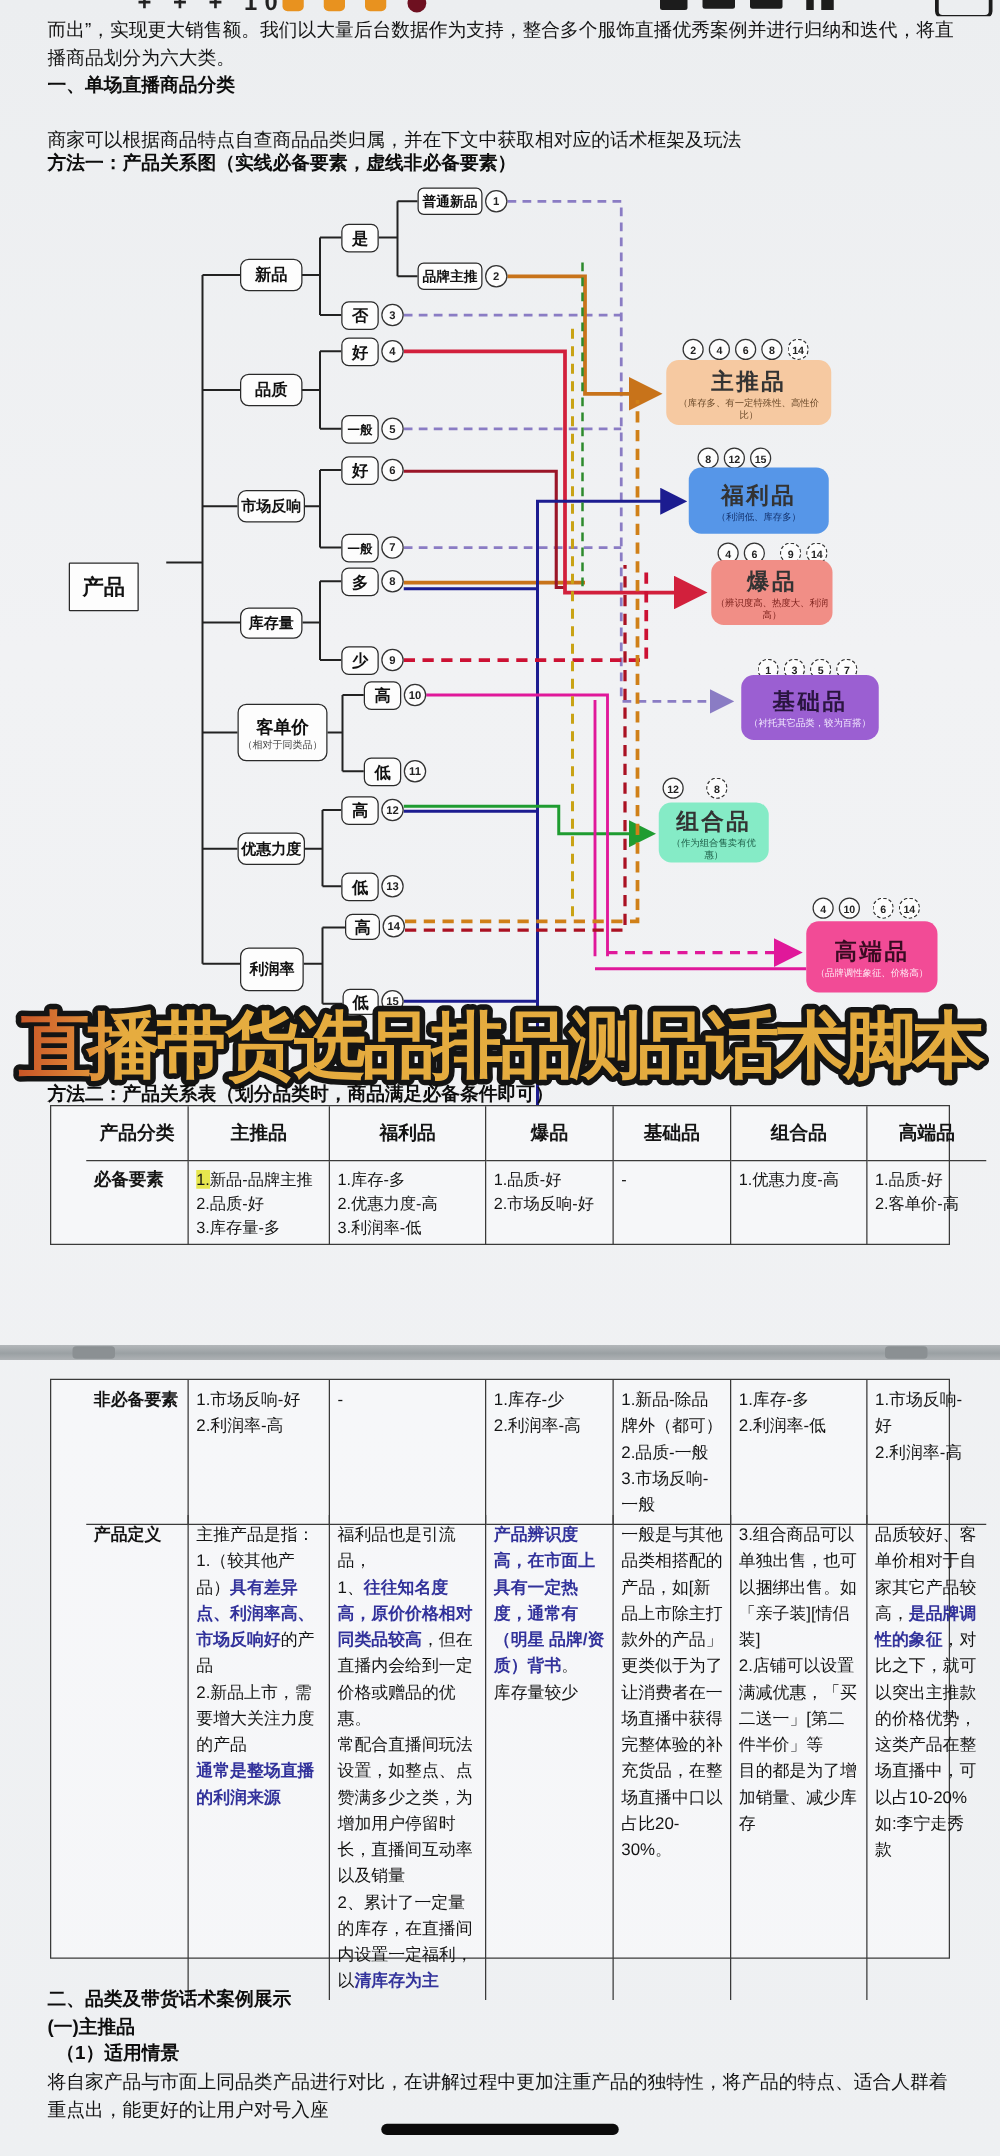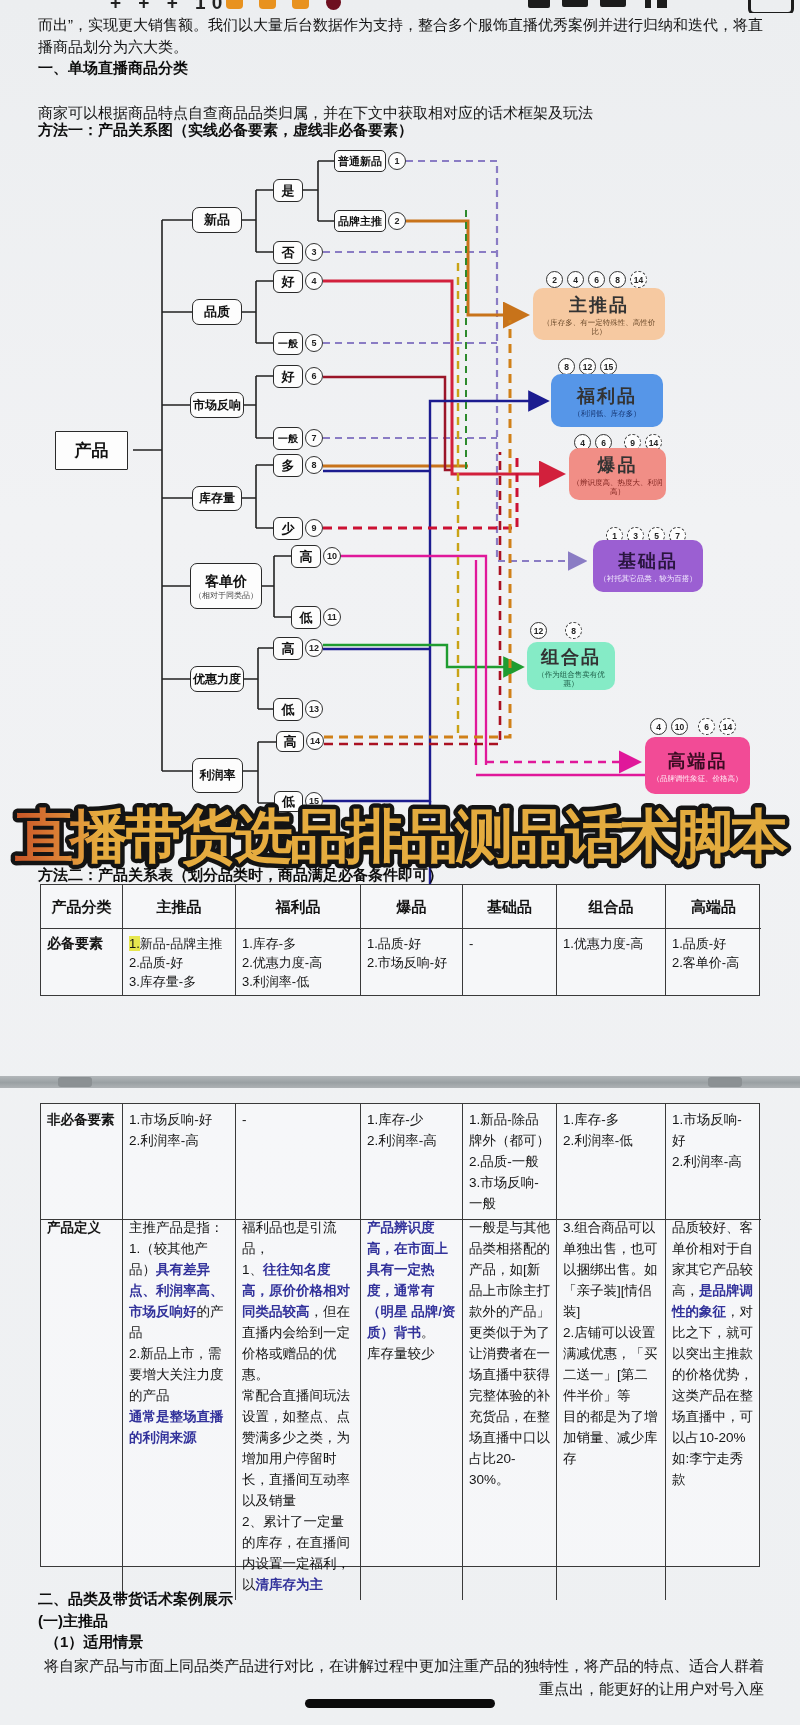--- a/index.html
+++ b/index.html
@@ -27,21 +27,21 @@
   .card .cname{font-size:18px;font-weight:bold;color:#333;letter-spacing:2px;}
   .card .csub{font-size:7.5px;margin-top:1px;text-align:center;line-height:9px;}
   .chips{position:absolute;display:flex;gap:4px;}
   .chip{width:17px;height:17px;border:1.3px solid #333;border-radius:50%;background:#fdfdfd;font-size:8.5px;font-weight:bold;display:flex;align-items:center;justify-content:center;box-sizing:border-box;color:#222;}
   .chip.dotted{border-style:dashed;}
   .ksub{font-size:8px;font-weight:normal;color:#444;line-height:9px;}
   
   .banner{position:absolute;left:0;top:780px;width:800px;height:110px;}
   
   .tbl{position:absolute;left:40px;width:720px;border:1.6px solid #3a3a3a;background:rgba(252,252,253,.55);box-sizing:border-box;}
-  .trow{display:grid;grid-template-columns:82px 113px 125px 102px 94px 109px 95px;}
+  .trow{display:grid;grid-template-columns:82px 113px 125px 102px 94px 109px 95px;margin-left:28px;}
   .tcell{border-right:1.4px solid #3a3a3a;border-bottom:1.4px solid #3a3a3a;box-sizing:border-box;padding:5px 6px;font-size:13px;line-height:19px;white-space:pre-wrap;color:#141414;}
   .tcell:last-child{border-right:none;}
   .trow:last-child .tcell{border-bottom:none;}
   .thead{font-size:15px;font-weight:bold;display:flex;align-items:center;justify-content:center;padding:2px;}
   .rlabel{font-size:14px;font-weight:bold;}
   .t2 .tcell{line-height:21px;font-size:13.5px;}
   .seg-b{color:#32329b;font-weight:600;}
   .seg-hl{background:#e6e64e;}
   
   .divider{position:absolute;left:0;width:800px;height:12px;background:linear-gradient(180deg,#b3b7ba,#9aa0a3 55%,#aeb2b5);}
@@ -121,21 +121,21 @@
     <path d="M341 556 H486 V765 M476 560 V765 M476 775 H645" stroke="#e0189a" stroke-width="2.3" fill="none"></path>
     <path d="M486 762 H637" stroke="#e0189a" stroke-width="2.6" stroke-dasharray="8 6" fill="none" marker-end="url(#arM)"></path>
 
     <path d="M323 528 H517 V455" stroke="#cc1133" stroke-width="3" stroke-dasharray="9 6" fill="none"></path>
     <path d="M324 737 H510 V320" stroke="#d08018" stroke-width="3" stroke-dasharray="9 6" fill="none"></path>
     <path d="M324 744 H500 V452" stroke="#aa1122" stroke-width="2.6" stroke-dasharray="9 6" fill="none"></path>
     <path d="M458 263 V737" stroke="#c9a315" stroke-width="2.4" stroke-dasharray="8 6" fill="none"></path>
     <path d="M466 210 V470" stroke="#2d8a2d" stroke-width="2" stroke-dasharray="7 5" fill="none"></path>
   </svg>
 
-  <div class="fbox root abs" style="left:55px;top:431px;width:73px;height:39px;">产品</div>
+  <div class="fbox root abs" style="left:55px;top:450px;width:56px;height:39px;">产品</div>
 
   <div class="fbox abs" style="left:192px;top:207px;width:50px;height:26px;font-size:13px;">新品</div>
   <div class="fbox abs" style="left:192px;top:299px;width:50px;height:26px;font-size:13px;">品质</div>
   <div class="fbox abs" style="left:190px;top:392px;width:54px;height:26px;font-size:12px;">市场反响</div>
   <div class="fbox abs" style="left:192px;top:486px;width:50px;height:25px;font-size:12px;">库存量</div>
   <div class="fbox abs" style="left:190px;top:563px;width:72px;height:46px;flex-direction:column;font-size:14px;">
     <span>客单价</span>
     <span class="ksub">（相对于同类品）</span>
   </div>
   <div class="fbox abs" style="left:190px;top:666px;width:54px;height:26px;font-size:12px;">优惠力度</div>
@@ -339,16 +339,16 @@
 2.店铺可以设置满减优惠，「买二送一」[第二件半价」等
 目的都是为了增加销量、减少库存</span></div>
       <div class="tcell"><span>品质较好、客单价相对于自家其它产品较高，</span><span class="seg-b">是品牌调性的象征</span><span>，对比之下，就可以突出主推款的价格优势，这类产品在整场直播中，可以占10-20%
 如:李宁走秀款</span></div>
     </div>
   </div>
 
   <div class="hd" style="top:1590px;">二、品类及带货话术案例展示</div>
   <div class="hd" style="top:1612px;">(一)主推品</div>
   <div class="hd" style="top:1633px;left:45px;">（1）适用情景</div>
-  <div class="para" style="top:1654px;line-height:23px;text-align:right;">将自家产品与市面上同品类产品进行对比，在讲解过程中更加注重产品的独特性，将产品的特点、适合人群着重点出，能更好的让用户对号入座</div>
+  <div class="para" style="top:1654px;line-height:23px;">将自家产品与市面上同品类产品进行对比，在讲解过程中更加注重产品的独特性，将产品的特点、适合人群着重点出，能更好的让用户对号入座</div>
 
   <div class="homebar"></div>
 </div>
 
 </body></html>

